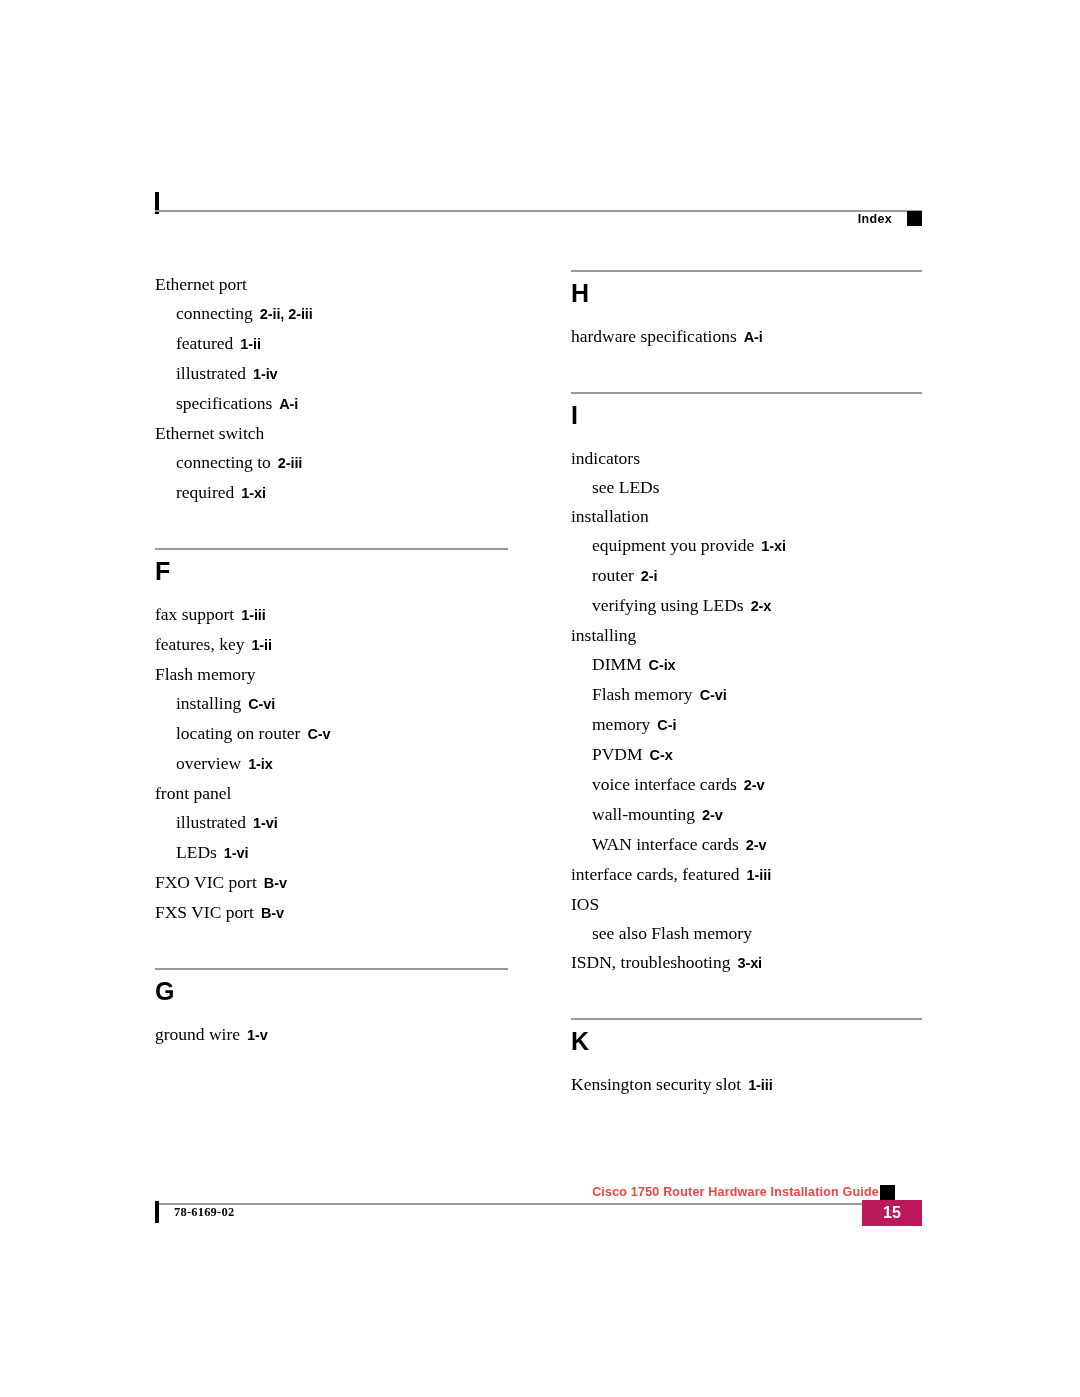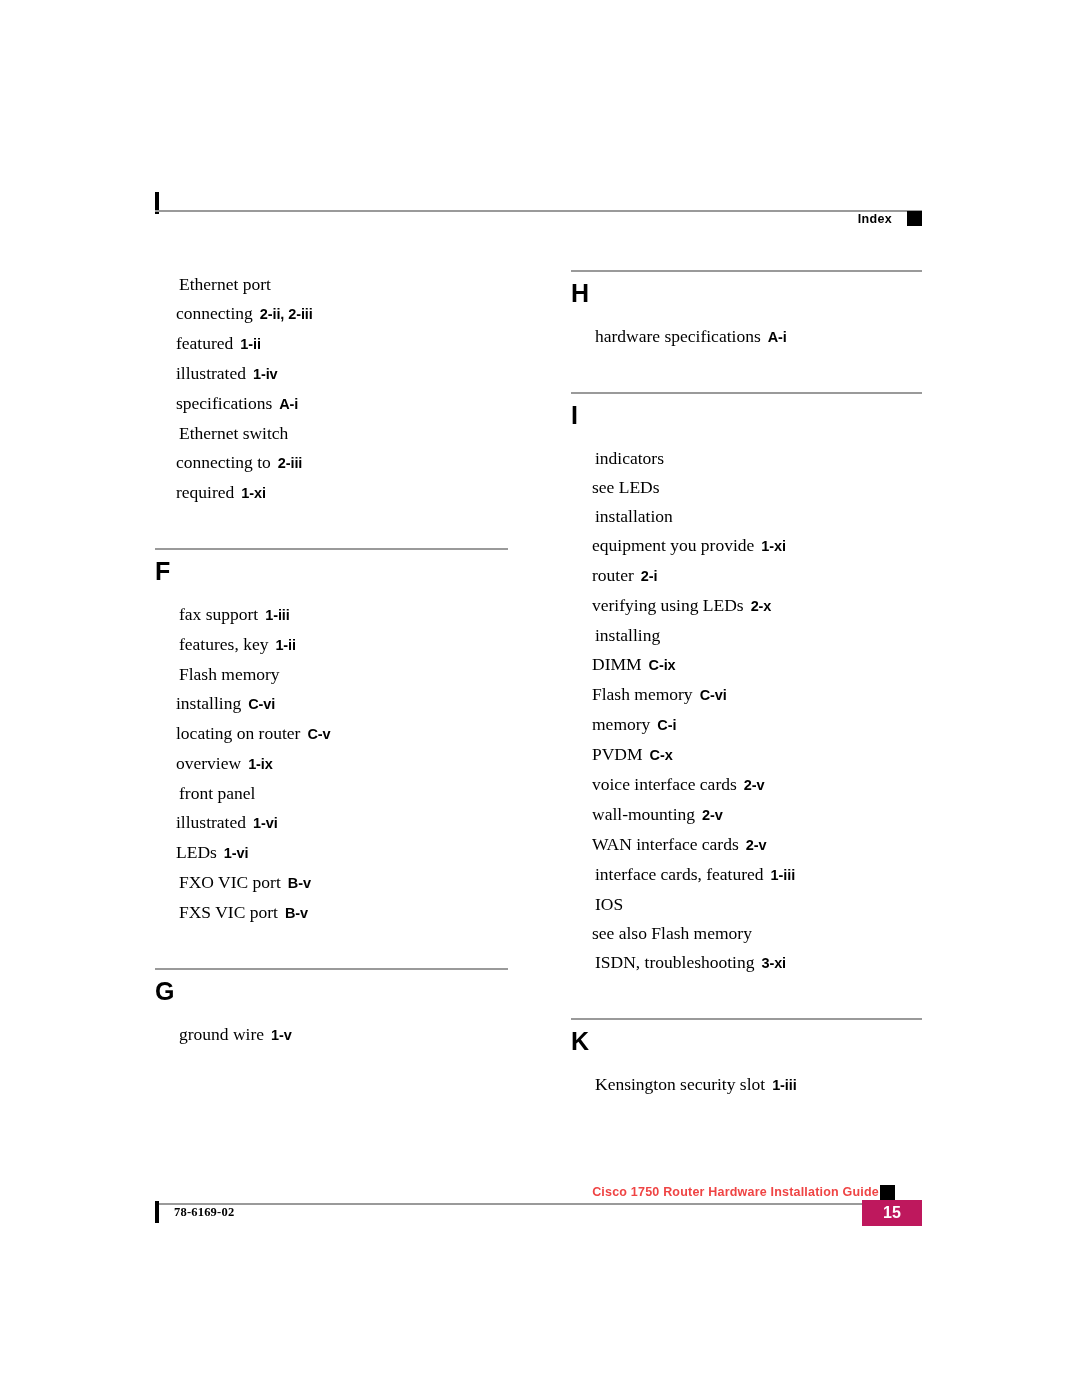--- a/index.html
+++ b/index.html
@@ -86,21 +86,21 @@
   }
 
   
   .entry {
     font-family: "Liberation Serif", "DejaVu Serif", serif;
     font-size: 17.5px;
     line-height: 29px;
     color: #000000;
     white-space: nowrap;
   }
-  .entry.lvl1 { padding-left: 0px; margin-left: 24px; }
+  .entry.lvl1 { padding-left: 0px; }
   .entry.lvl2 { padding-left: 21px; }
   .locator {
     font-family: "Liberation Sans", "DejaVu Sans", sans-serif;
     font-weight: bold;
     font-size: 14.5px;
     letter-spacing: -0.1px;
     padding-left: 7px;
   }
 
   

